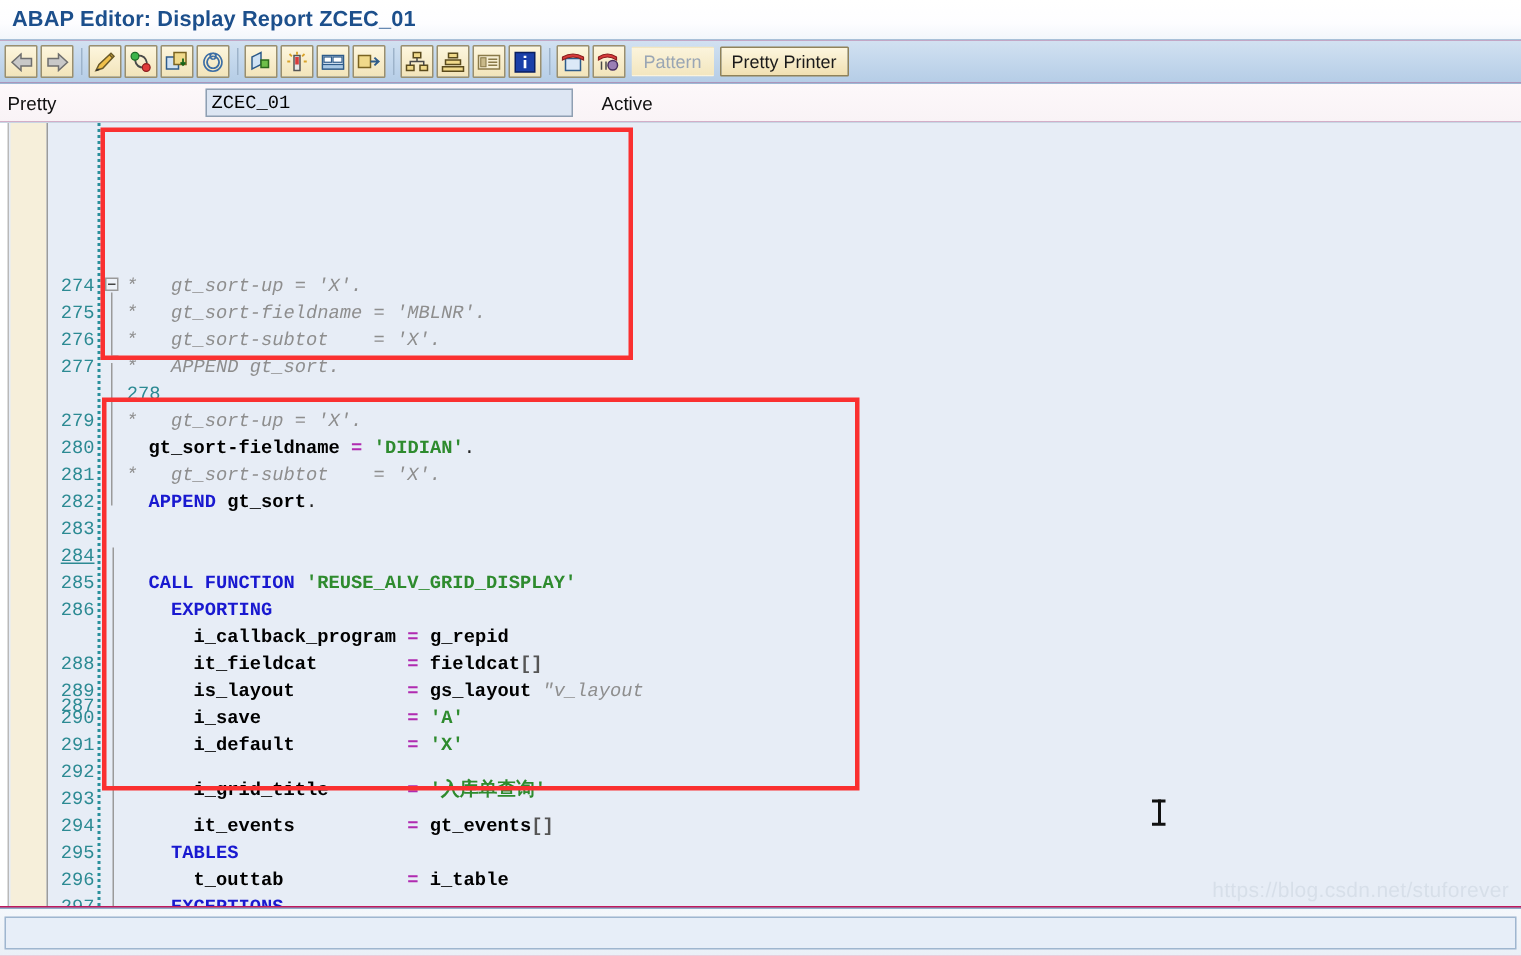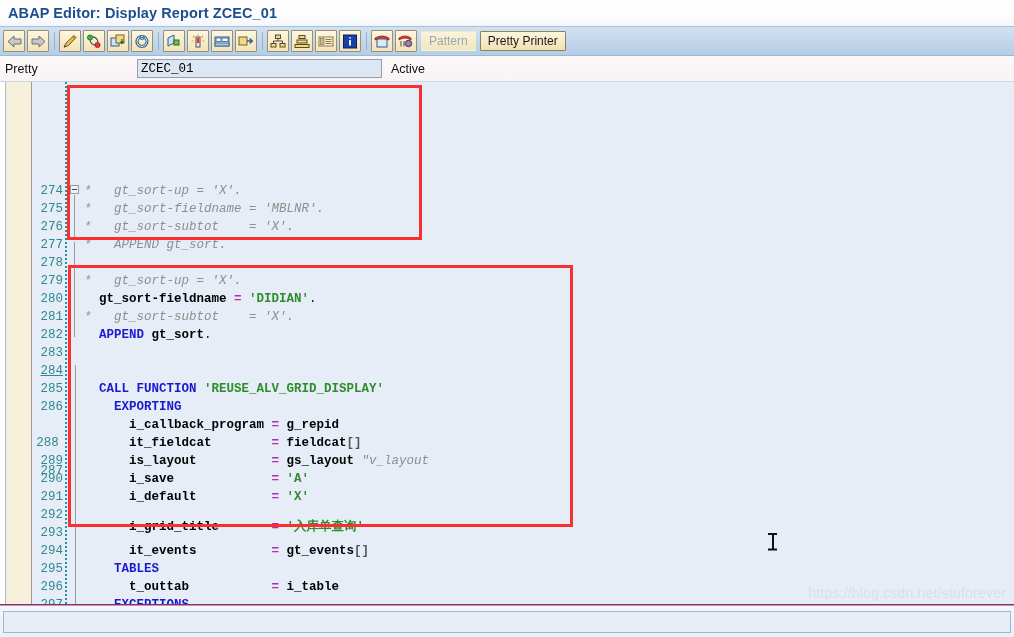--- a/index.html
+++ b/index.html
@@ -76,21 +76,21 @@
   }
   .rr-label { width: 137px; padding-left: 5px; }
   .rr-input {
     width: 245px; height: 19px;
     background: #dde6f3;
     border: 1px solid #8f9fb2;
     font-family: "Liberation Mono", monospace;
     font-size: 12.5px; color: #000;
     padding: 0 3px; line-height: 17px;
   }
-  .rr-status { padding-left: 9px; font-size: 12.5px; text-align: center; }
+  .rr-status { padding-left: 19px; font-size: 12.5px; text-align: center; }
 
   
   .editor {
     position: relative;
     height: 522px;
     background: #e7edf6;
     overflow: hidden;
   }
   .gutter-white { position:absolute; left:0; top:0; width:6px; height:100%; background:#ffffff; border-right:1px solid #b9b9b9;}
   .gutter-cream { position:absolute; left:7px; top:0; width:24px; height:100%; background:#f6efda;}
@@ -317,41 +317,41 @@
 
     <div class="code-area" id="code-area">
         <div class="lno" style="top: 100px;">274</div>
         <div class="ltext" style="top: 100px;"><span class="c-com">*   gt_sort-up = 'X'.</span></div>
         <div class="lno" style="top: 118px;">275</div>
         <div class="ltext" style="top: 118px;"><span class="c-com">*   gt_sort-fieldname = 'MBLNR'.</span></div>
         <div class="lno" style="top: 136px;">276</div>
         <div class="ltext" style="top: 136px;"><span class="c-com">*   gt_sort-subtot    = 'X'.</span></div>
         <div class="lno" style="top: 154px;">277</div>
         <div class="ltext" style="top: 154px;"><span class="c-com">*   APPEND gt_sort.</span></div>
-        <div class="lno" style="top: 172px;">278</div>
+        <div class="lno" style="top: 172px; margin-left: 44px;">278</div>
         <div class="ltext" style="top: 172px;"><span class="c-plain"></span></div>
         <div class="lno" style="top: 190px;">279</div>
         <div class="ltext" style="top: 190px;"><span class="c-com">*   gt_sort-up = 'X'.</span></div>
         <div class="lno" style="top: 208px;">280</div>
         <div class="ltext" style="top: 208px;"><span class="c-plain">  </span><span class="c-var">gt_sort-fieldname</span><span class="c-plain"> </span><span class="c-op">=</span><span class="c-plain"> </span><span class="c-str">'DIDIAN'</span><span class="c-plain">.</span></div>
         <div class="lno" style="top: 226px;">281</div>
         <div class="ltext" style="top: 226px;"><span class="c-com">*   gt_sort-subtot    = 'X'.</span></div>
         <div class="lno" style="top: 244px;">282</div>
         <div class="ltext" style="top: 244px;"><span class="c-plain">  </span><span class="c-kw">APPEND</span><span class="c-plain"> </span><span class="c-var">gt_sort</span><span class="c-plain">.</span></div>
         <div class="lno" style="top: 262px;">283</div>
         <div class="ltext" style="top: 262px;"><span class="c-plain"></span></div>
         <div class="lno" style="top: 280px; text-decoration: underline;">284</div>
         <div class="ltext" style="top: 280px;"><span class="c-plain"></span></div>
         <div class="lno" style="top: 298px;">285</div>
         <div class="ltext" style="top: 298px;"><span class="c-plain">  </span><span class="c-kw">CALL FUNCTION</span><span class="c-plain"> </span><span class="c-str">'REUSE_ALV_GRID_DISPLAY'</span></div>
         <div class="lno" style="top: 316px;">286</div>
         <div class="ltext" style="top: 316px;"><span class="c-plain">    </span><span class="c-kw">EXPORTING</span></div>
         <div class="lno" style="top: 334px; margin-top: 46px;">287</div>
         <div class="ltext" style="top: 334px;"><span class="c-plain">      </span><span class="c-var">i_callback_program</span><span class="c-plain"> </span><span class="c-op">=</span><span class="c-plain"> </span><span class="c-var">g_repid</span></div>
-        <div class="lno" style="top: 352px; text-align: center;">288</div>
+        <div class="lno" style="top: 352px;">288</div>
         <div class="ltext" style="top: 352px;"><span class="c-plain">      </span><span class="c-var">it_fieldcat</span><span class="c-plain">        </span><span class="c-op">=</span><span class="c-plain"> </span><span class="c-var">fieldcat</span><span class="c-brk">[]</span></div>
         <div class="lno" style="top: 370px;">289</div>
         <div class="ltext" style="top: 370px;"><span class="c-plain">      </span><span class="c-var">is_layout</span><span class="c-plain">          </span><span class="c-op">=</span><span class="c-plain"> </span><span class="c-var">gs_layout</span><span class="c-plain"> </span><span class="c-com">"v_layout</span></div>
         <div class="lno" style="top: 388px;">290</div>
         <div class="ltext" style="top: 388px;"><span class="c-plain">      </span><span class="c-var">i_save</span><span class="c-plain">             </span><span class="c-op">=</span><span class="c-plain"> </span><span class="c-str">'A'</span></div>
         <div class="lno" style="top: 406px;">291</div>
         <div class="ltext" style="top: 406px;"><span class="c-plain">      </span><span class="c-var">i_default</span><span class="c-plain">          </span><span class="c-op">=</span><span class="c-plain"> </span><span class="c-str">'X'</span></div>
         <div class="lno" style="top: 424px;">292</div>
         <div class="ltext" style="top: 424px; margin-top: 12px;"><span class="c-plain">      </span><span class="c-var">i_grid_title</span><span class="c-plain">       </span><span class="c-op">=</span><span class="c-plain"> </span><span class="c-str">'入库单查询'</span></div>
         <div class="lno" style="top: 442px;">293</div>

